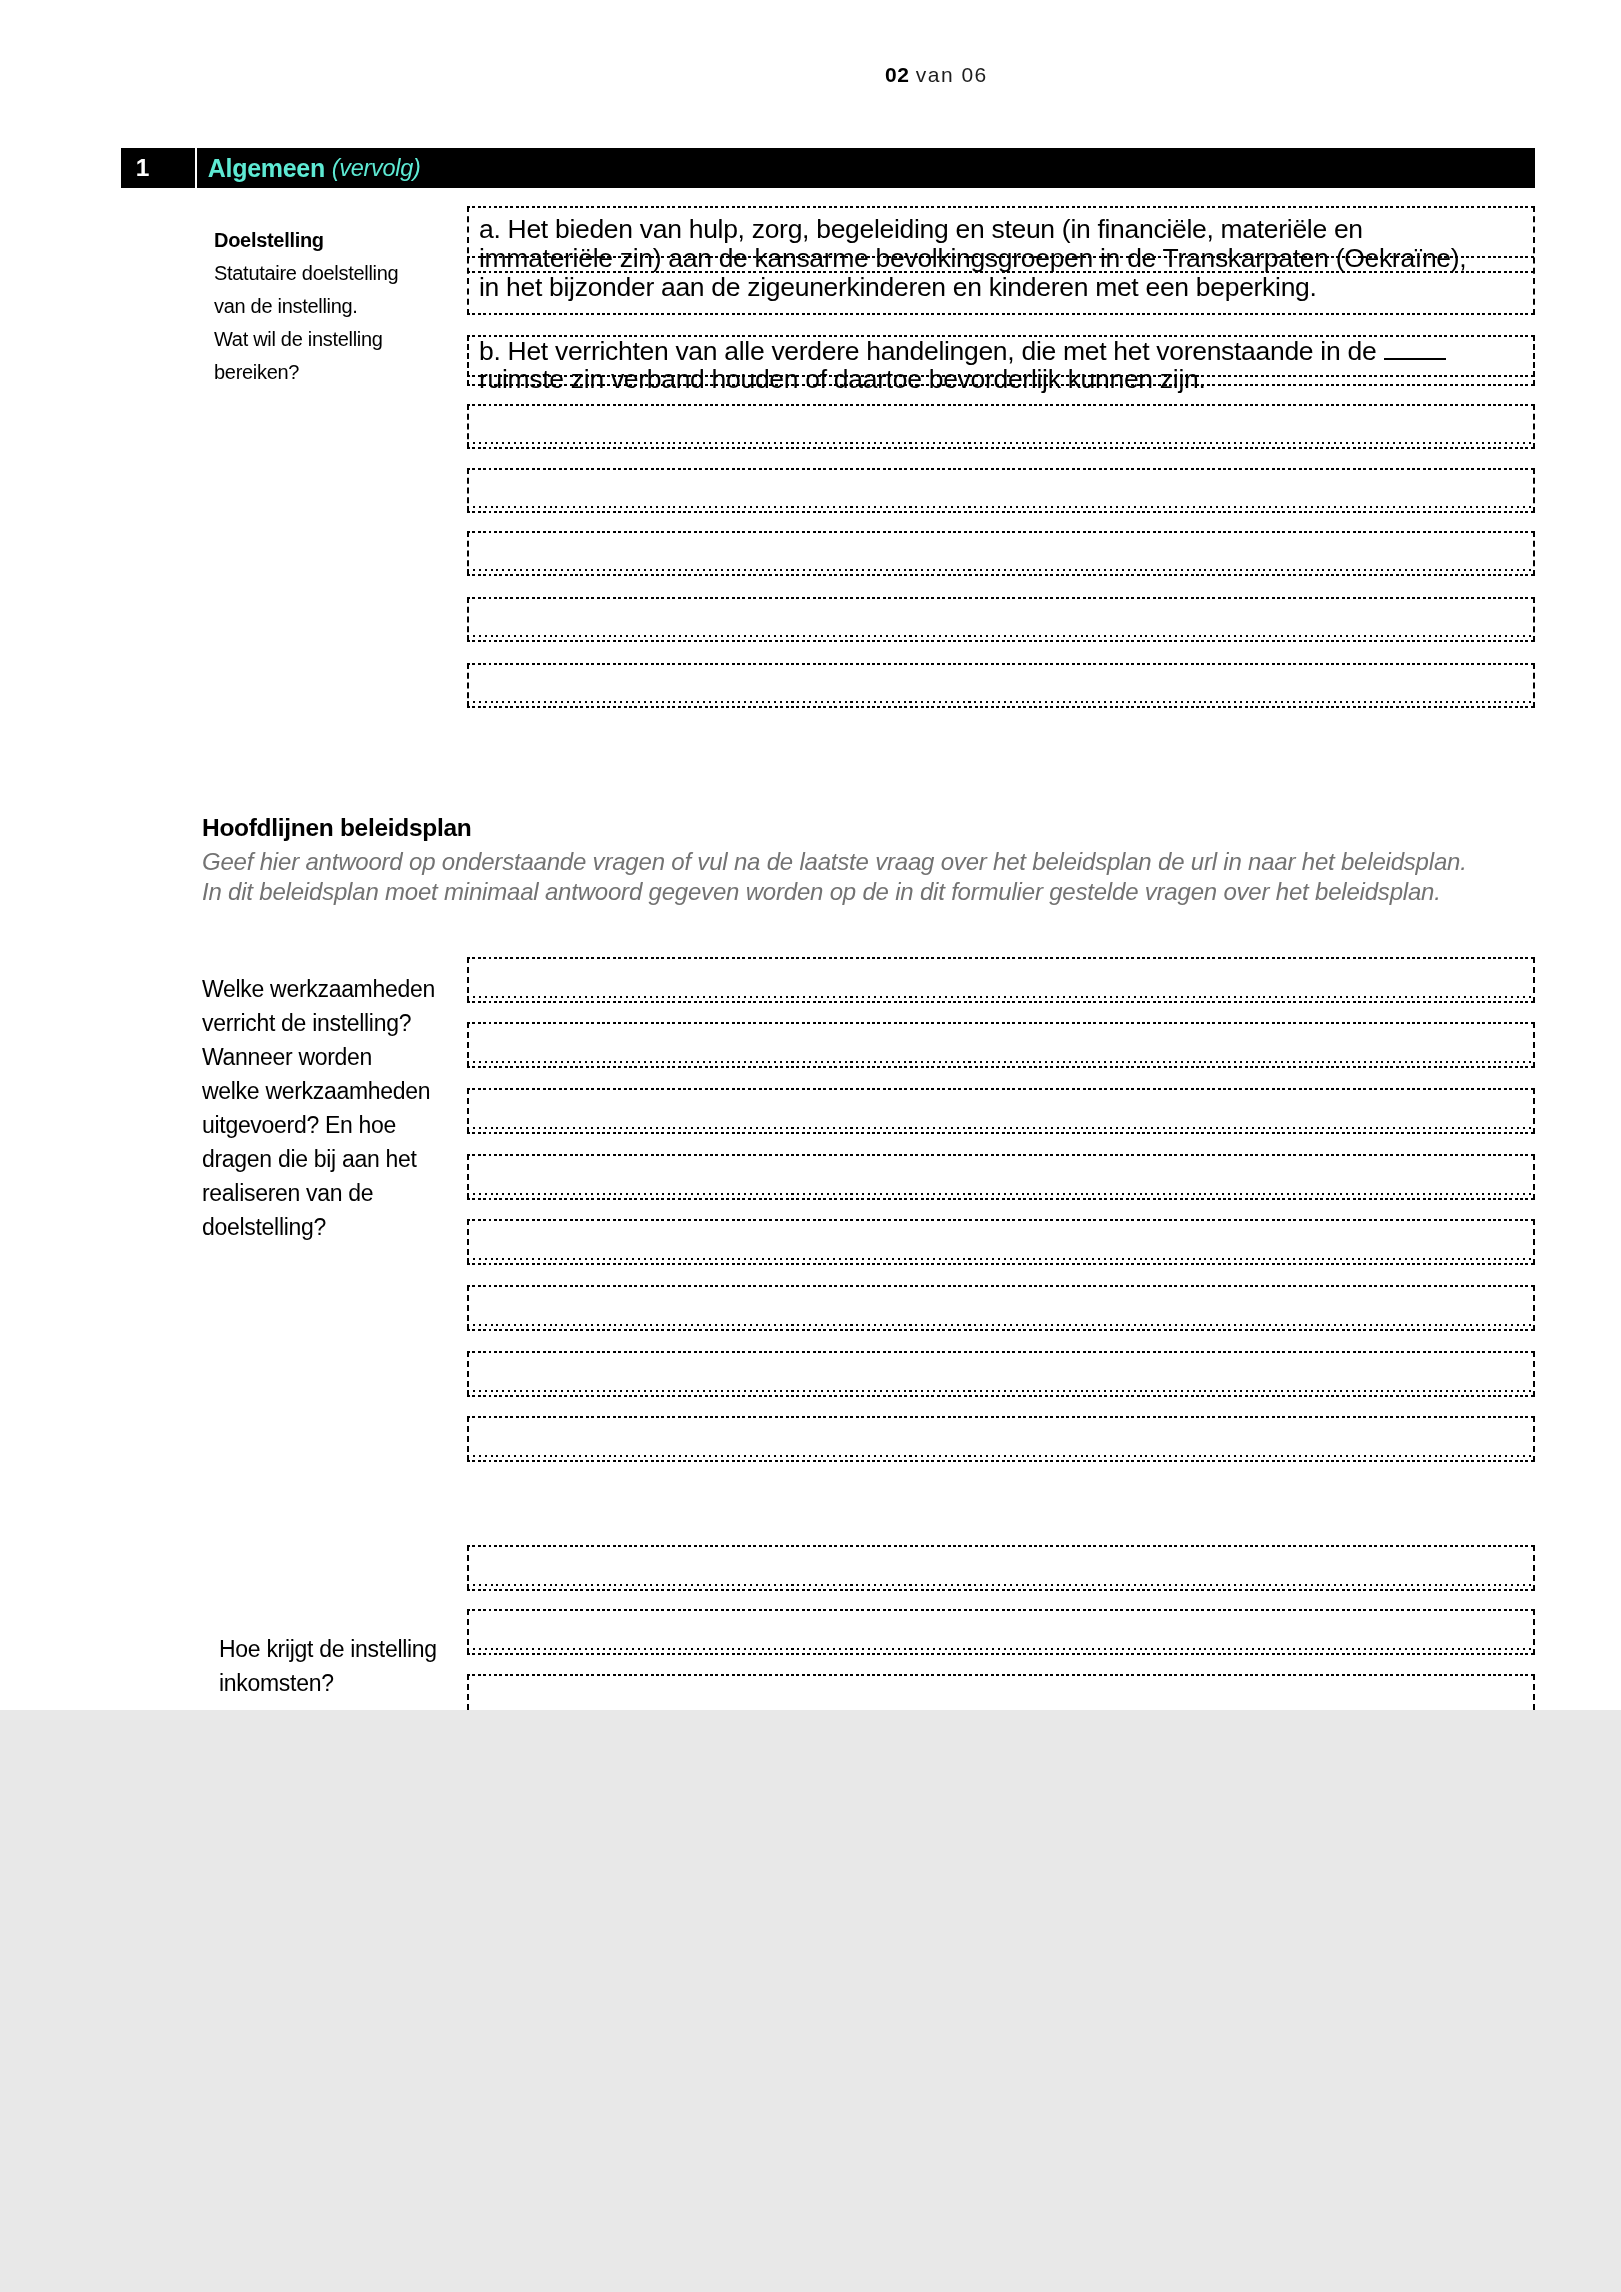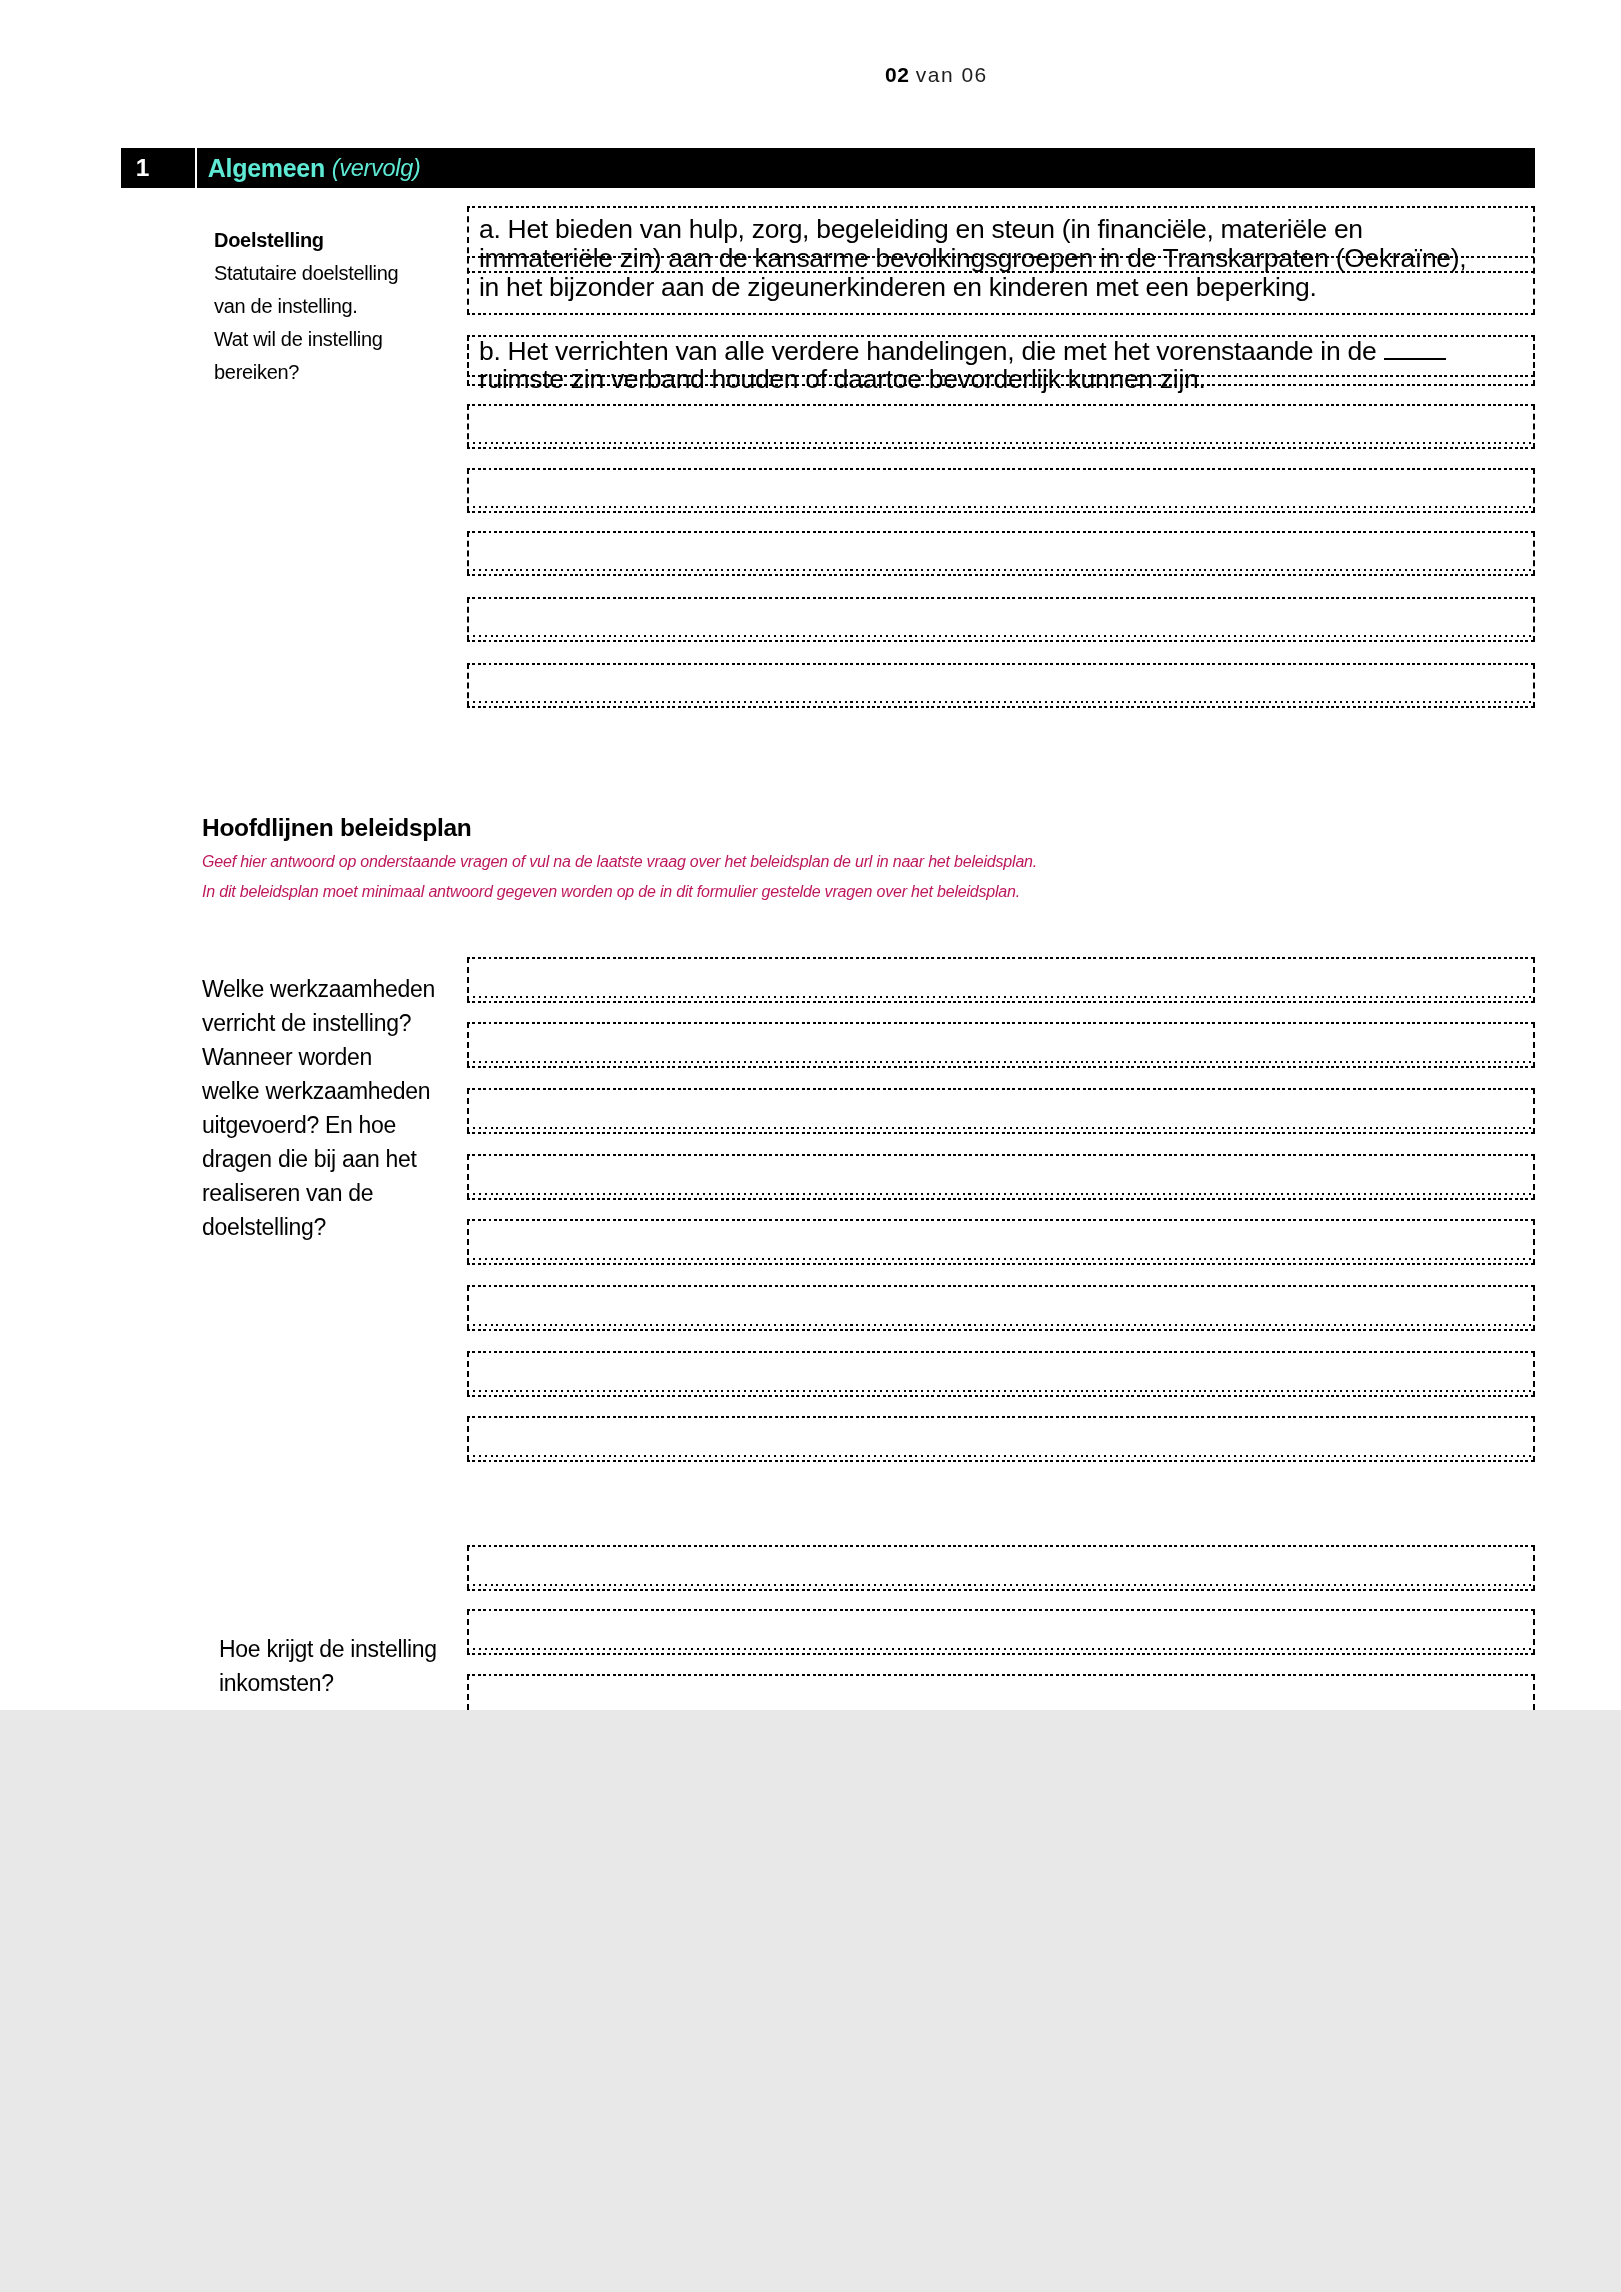--- a/index.html
+++ b/index.html
@@ -18,21 +18,21 @@
     padding-left:14.7px;box-sizing:border-box;font-weight:bold;font-size:24.5px;border-right:2.9px solid #fff;}
   #secbar .titlecell{flex:1;background:#000;color:#5eead4;display:flex;align-items:center;
     padding-left:10.8px;box-sizing:border-box;font-size:25px;}
   #secbar .titlecell .t{font-weight:bold;letter-spacing:-0.3px;}
   #secbar .titlecell .s{font-style:italic;font-weight:normal;font-size:23.5px;margin-left:6.9px;letter-spacing:-0.3px;}
   
   .lbl{position:absolute;left:214px;font-size:20px;line-height:33px;letter-spacing:-0.3px;}
   .lbl .b{font-weight:bold;}
   .lbl2{position:absolute;left:202px;font-size:23px;line-height:34px;letter-spacing:-0.3px;}
   #hl-heading{position:absolute;left:202px;top:813px;font-size:24.5px;font-weight:bold;letter-spacing:-0.3px;line-height:29px;}
-  #hl-intro{position:absolute;left:202px;top:847px;font-style:italic;font-size:16px;line-height:30px;letter-spacing:-0.2px;color:#be185d;}
+  #hl-intro{position:absolute;left:202px;top:847px;font-style:italic;font-size:24px;line-height:30px;letter-spacing:-0.2px;color:#737373;}
   
   .fbox{position:absolute;left:467px;width:1068px;box-sizing:border-box;
         border-left:2px dashed #000;border-right:2px dashed #000;background:transparent;}
   .hline{position:absolute;left:-2px;right:-2px;height:2px;
         background-image:repeating-linear-gradient(90deg,#000 0,#000 2.9px,transparent 2.9px,transparent 5.4px);}
   .hl-top{top:0;}
   .hl-bot{bottom:0;}
   .hl-bot2{bottom:4.9px;background-image:repeating-linear-gradient(90deg,#000 0,#000 2px,transparent 2px,transparent 5.9px);}
   
   .ans{position:absolute;left:479px;font-size:26.5px;line-height:29px;letter-spacing:-0.3px;white-space:nowrap;}

